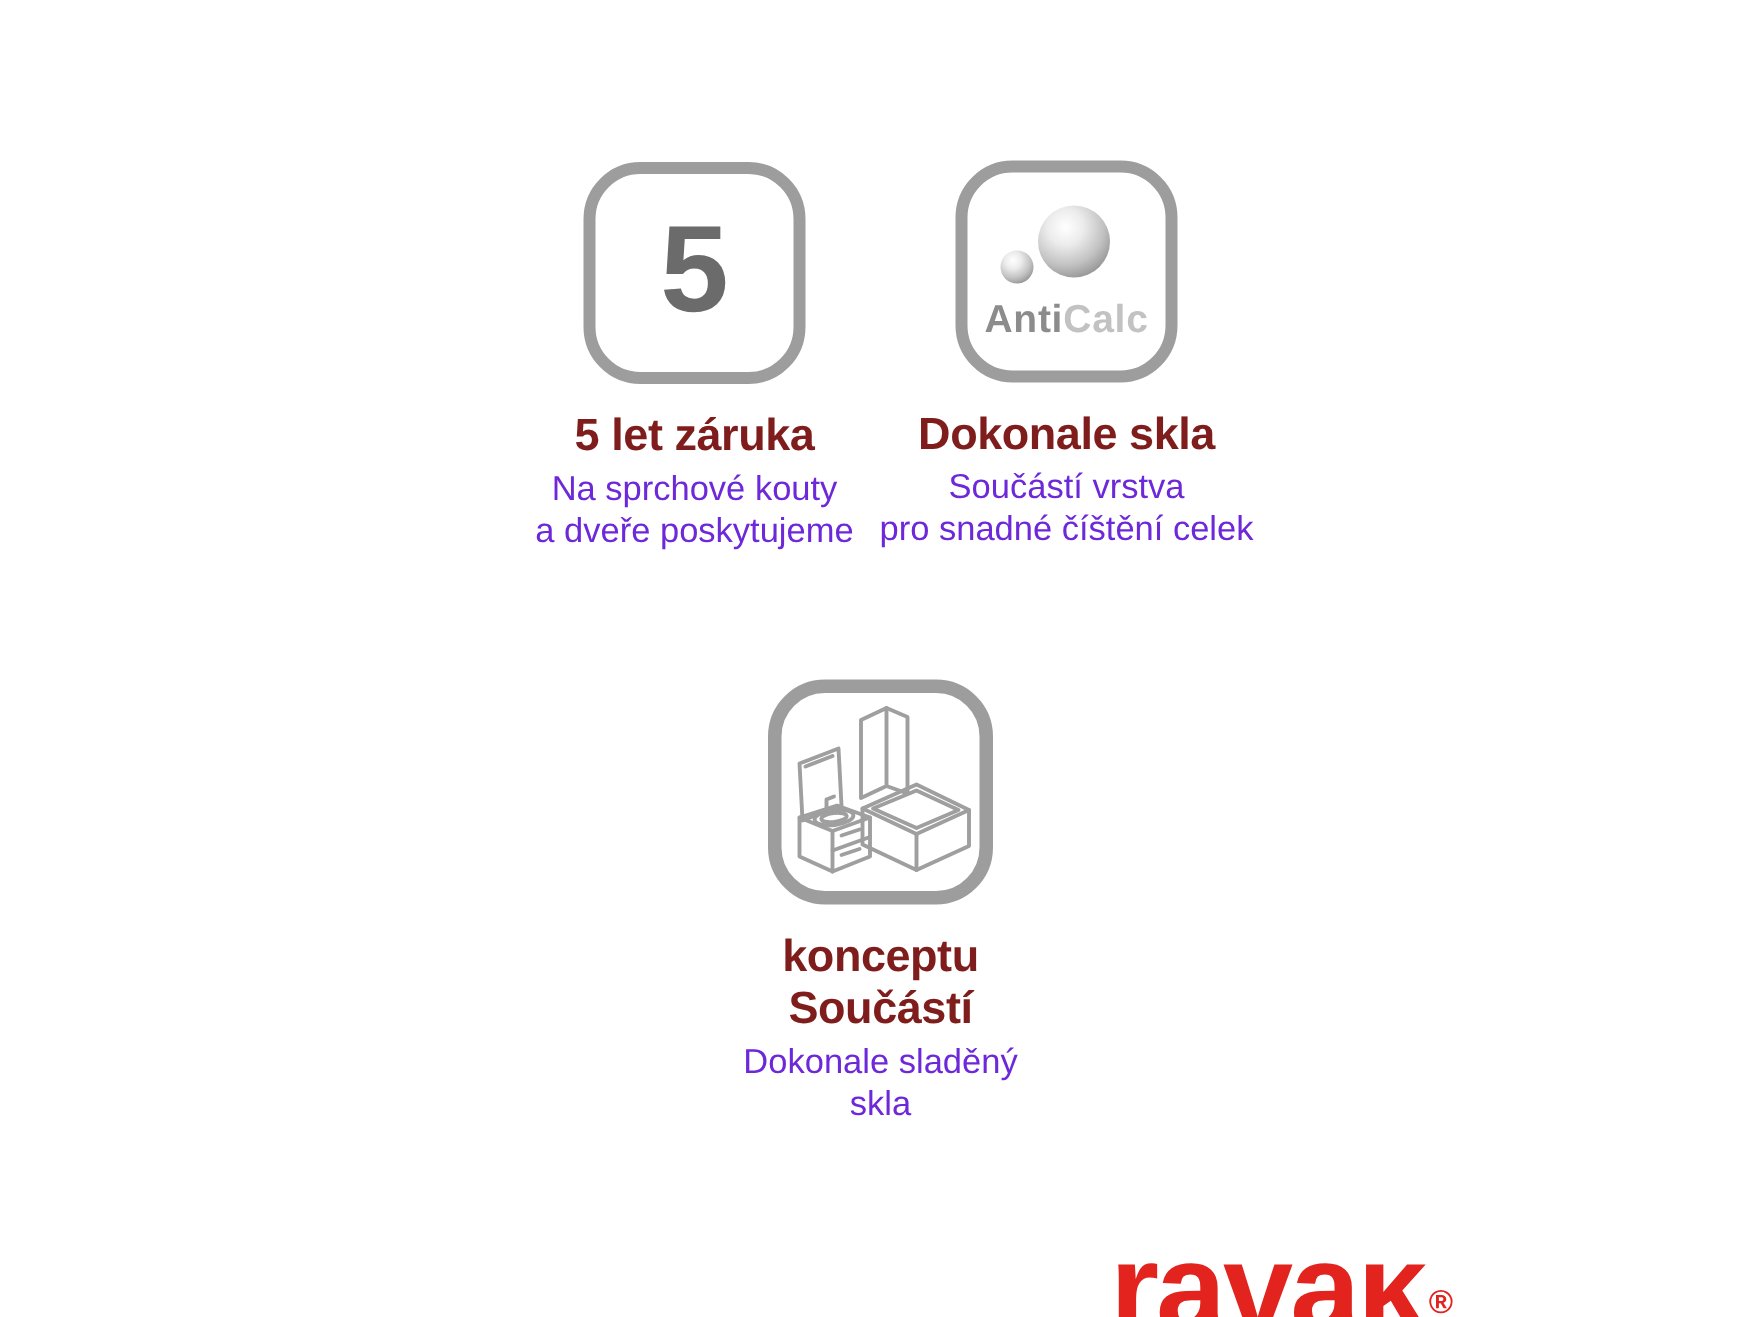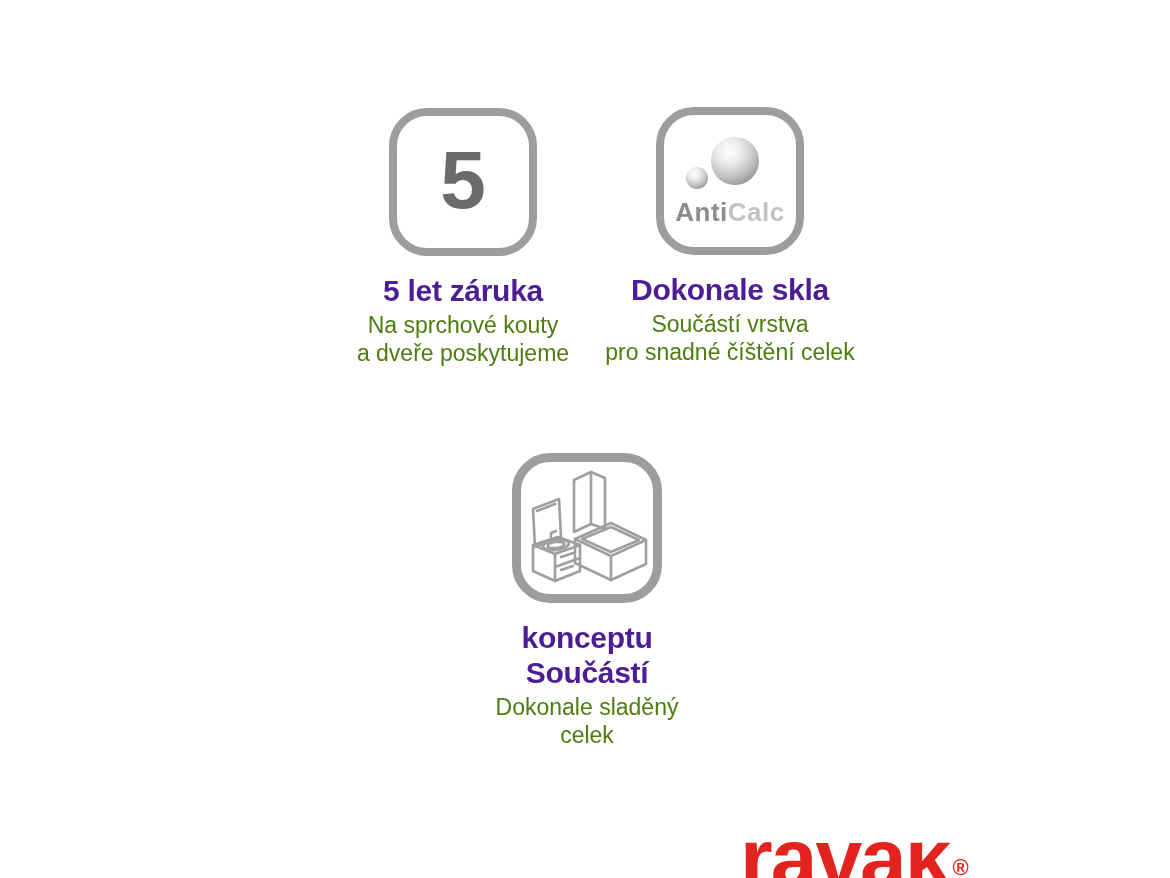--- a/index.html
+++ b/index.html
@@ -20,21 +20,21 @@
     background: #ffffff;
   }
   .feature {
     position: absolute;
     display: flex;
     flex-direction: column;
     align-items: center;
     text-align: center;
   }
   .feature-1 { left: 333px; top: 108px; width: 260px; }
-  .feature-2 { left: 595px; top: 107px; width: 270px; }
+  .feature-2 { left: 576px; top: 107px; width: 270px; }
   .feature-3 { left: 462px; top: 453px; width: 250px; }
 
   .badge {
     width: 148px;
     height: 148px;
     box-sizing: border-box;
     border: 8px solid #9d9d9d;
     border-radius: 38px;
     background: #ffffff;
     display: flex;
@@ -51,29 +51,29 @@
     font-size: 82px;
     font-weight: 700;
     color: #6b6b6b;
     line-height: 1;
     margin-top: -4px;
   }
   .feature-title {
     margin-top: 17px;
     font-size: 30px;
     font-weight: 700;
-    color: #4c1d95;
+    color: #7f1d1d;
     line-height: 35px;
     letter-spacing: -0.3px;
     white-space: nowrap;
   }
   .feature-body {
     margin-top: 3px;
     font-size: 23px;
-    color: #4d7c0f;
+    color: #6d28d9;
     line-height: 28px;
     white-space: nowrap;
   }
   .logo {
     position: absolute;
     left: 740px;
     top: 816px;
     display: flex;
     align-items: center;
     color: #e2231e;
@@ -157,21 +157,21 @@
         <path d="M37,92 L49,88"></path>
         <path d="M37,105 L49,101"></path>
       </svg>
     </div>
     <div class="feature-title">
       <div>konceptu</div>
       <div>Součástí</div>
     </div>
     <div class="feature-body">
       <div>Dokonale sladěný</div>
-      <div>celek</div>
+      <div>skla</div>
     </div>
   </div>
 
   <div class="logo">
     <span class="logo-text">ravaĸ</span>
     <span class="logo-reg">®</span>
   </div>
 
 </div>
 

